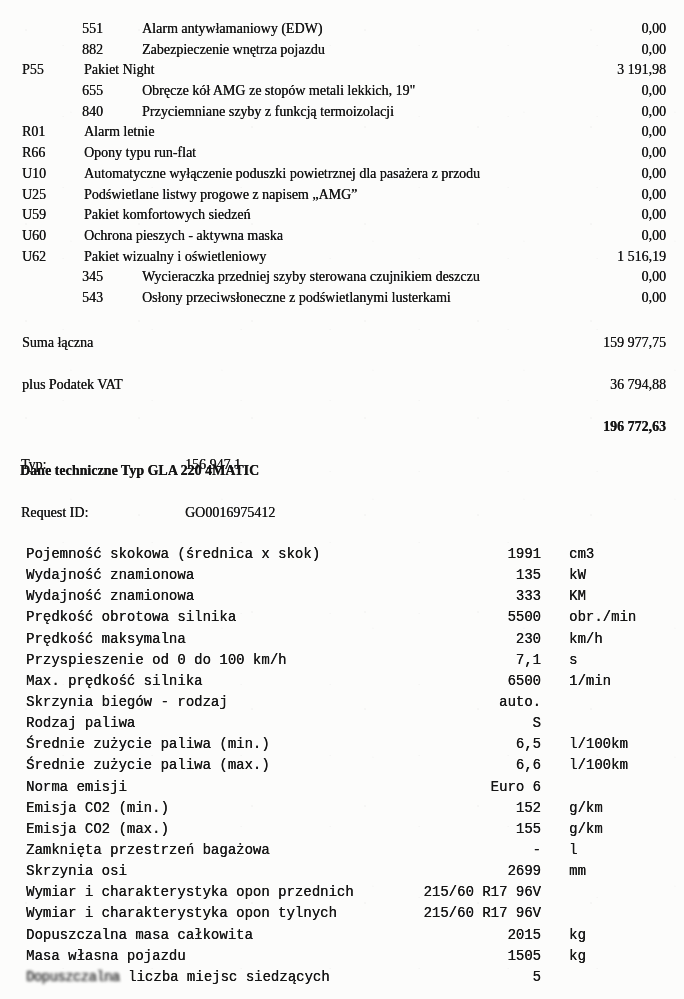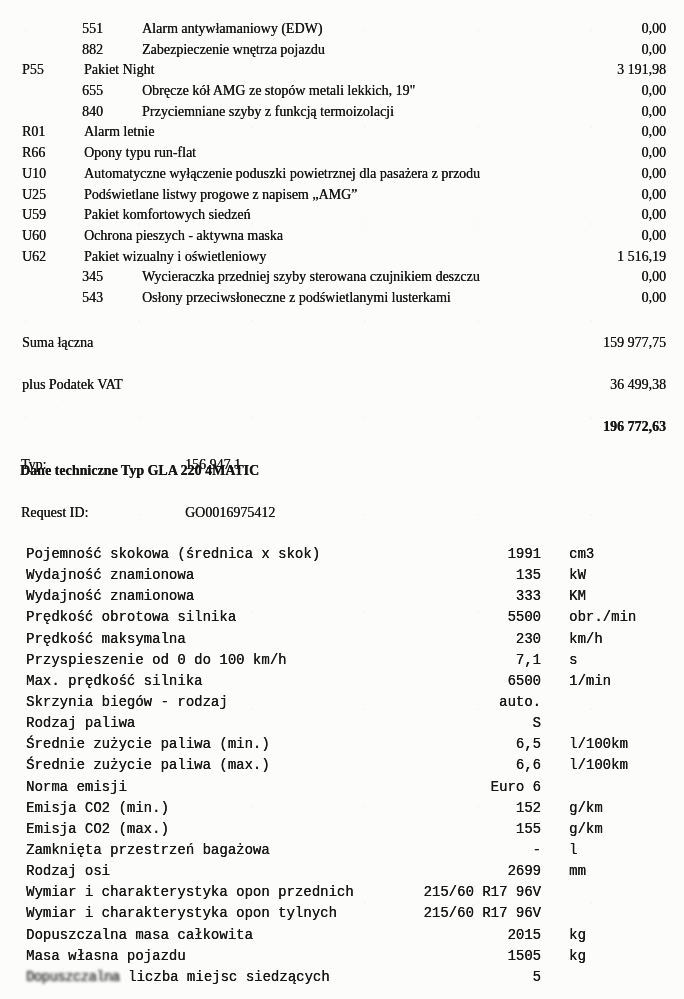--- a/index.html
+++ b/index.html
@@ -149,21 +149,21 @@
       </div>
     </section>
 
   <section id="totals">
       <div class="total-row" style="top: 333px;">
         <span class="total-label">Suma łączna</span>
         <span class="total-value">159 977,75</span>
       </div>
       <div class="total-row" style="top: 375px;">
         <span class="total-label">plus Podatek VAT</span>
-        <span class="total-value">36 499,38</span>
+        <span class="total-value">36 794,88</span>
       </div>
       <div class="total-row bold" style="top: 417px;">
         <span class="total-value">196 772,63</span>
       </div>
     </section>
 
   <div class="tech-heading">Dane techniczne Typ GLA 220 4MATIC</div>
 
   <section id="tech-meta">
       <div class="meta-row m0">
@@ -243,21 +243,21 @@
         <span class="tech-label">Emisja CO2 (max.)</span>
         <span class="tech-value">155</span>
         <span class="tech-unit">g/km</span>
       </div>
       <div class="tech-row">
         <span class="tech-label">Zamknięta przestrzeń bagażowa</span>
         <span class="tech-value">-</span>
         <span class="tech-unit">l</span>
       </div>
       <div class="tech-row">
-        <span class="tech-label">Rodzaj osi</span>
+        <span class="tech-label">Skrzynia osi</span>
         <span class="tech-value">2699</span>
         <span class="tech-unit">mm</span>
       </div>
       <div class="tech-row">
         <span class="tech-label">Wymiar i charakterystyka opon przednich</span>
         <span class="tech-value">215/60 R17 96V</span>
       </div>
       <div class="tech-row">
         <span class="tech-label">Wymiar i charakterystyka opon tylnych</span>
         <span class="tech-value">215/60 R17 96V</span>

